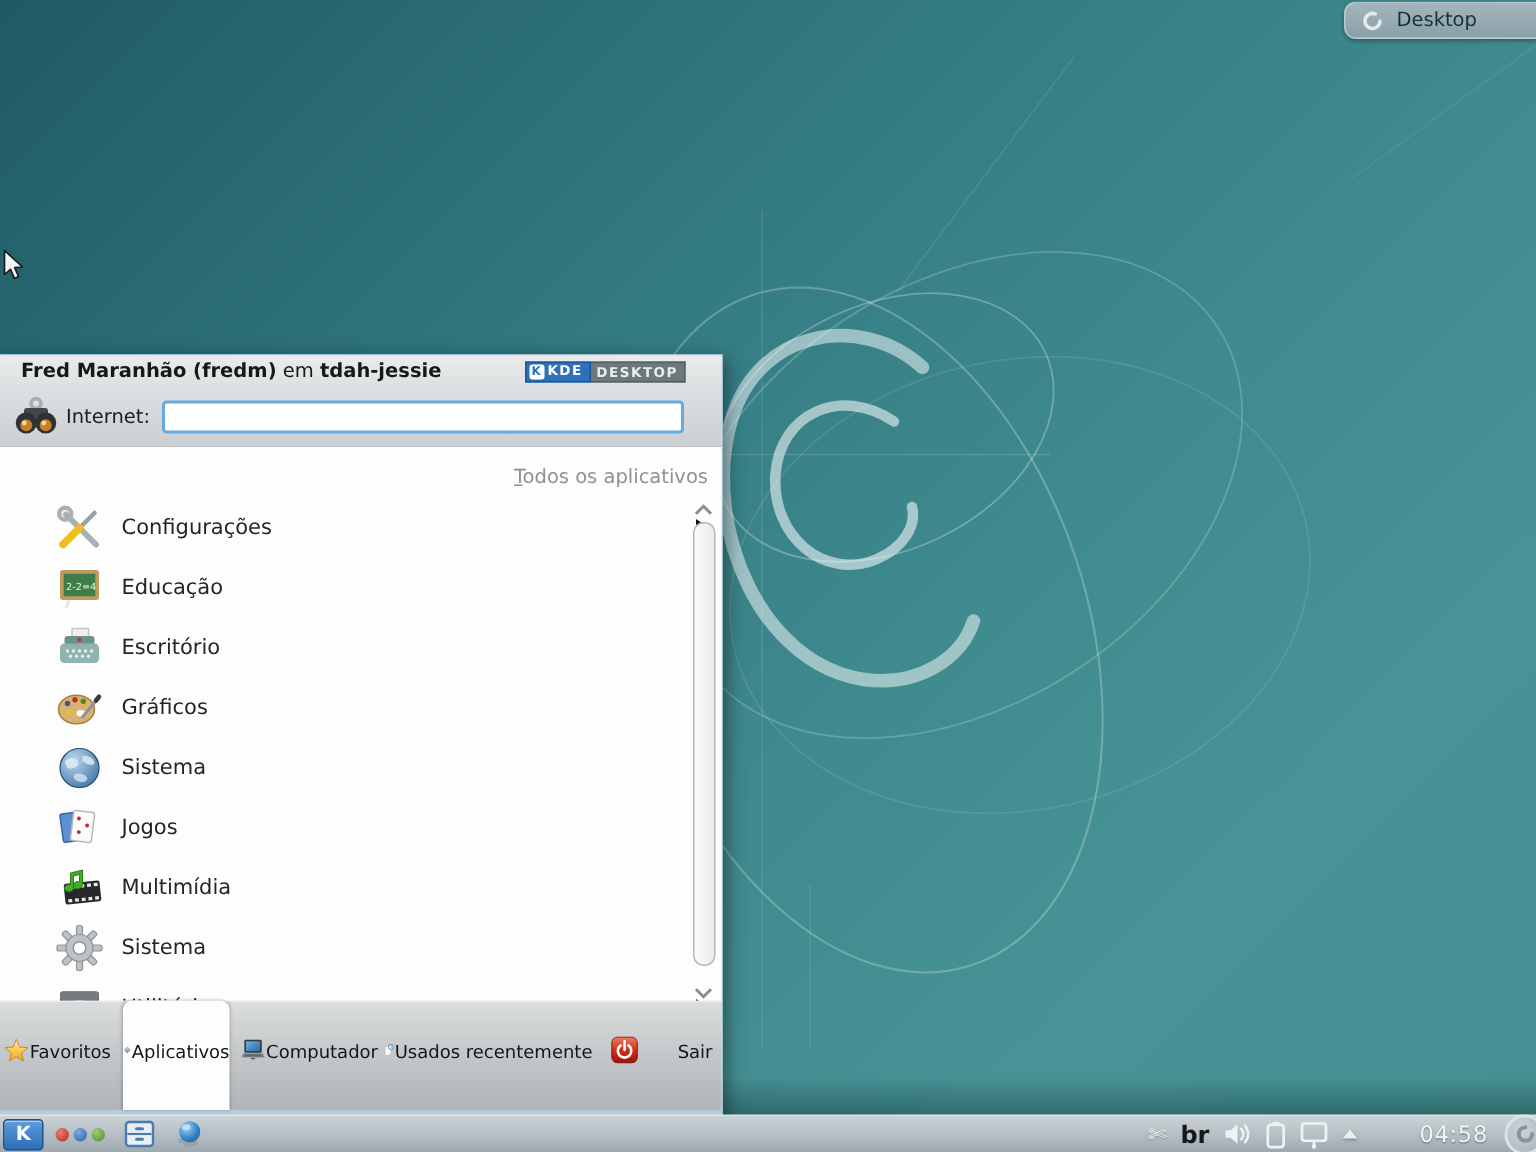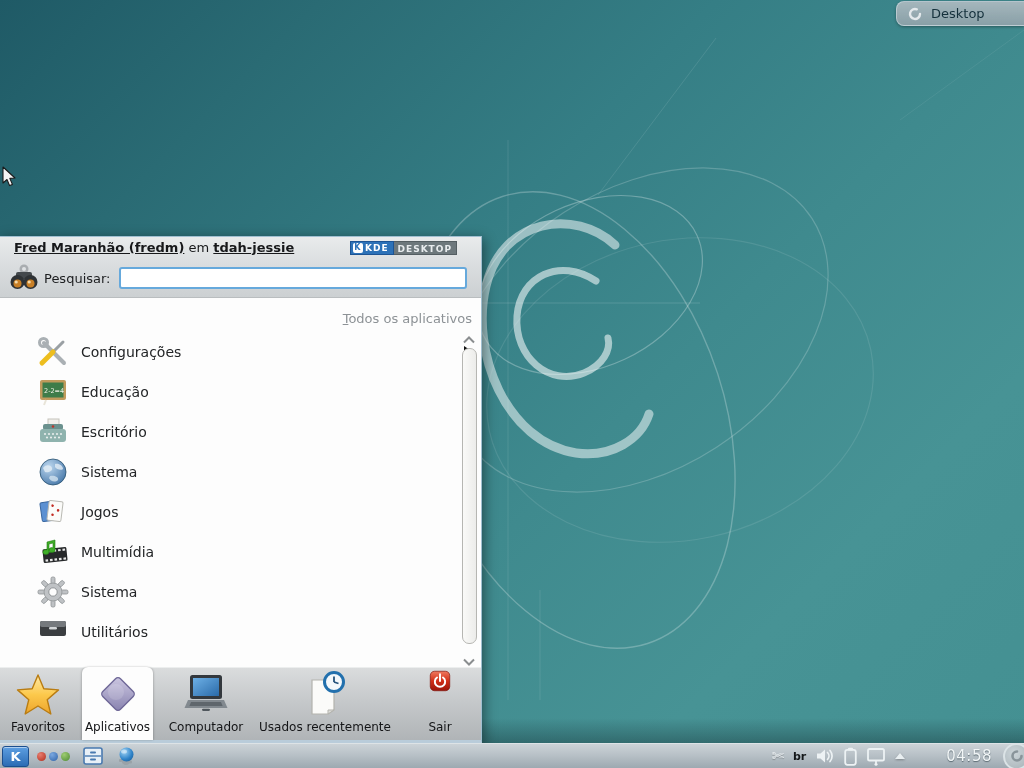--- a/index.html
+++ b/index.html
@@ -20,21 +20,21 @@
 
   
   .kickoff{position:absolute;left:0;top:236px;width:482px;height:508px;
     background:#fdfdfd;box-sizing:border-box;
     border:1px solid rgba(150,185,205,0.9);border-left:none;
     border-bottom:4px solid rgba(130,165,190,0.55);
     box-shadow:2px 3px 12px rgba(0,0,0,0.45);}
   .ko-header{height:60px;background:linear-gradient(to bottom,#e9ebec 0%,#dcdfe1 40%,#ccd0d2 100%);
     border-bottom:1px solid #b9bdbf;position:relative;}
   .ko-title{position:absolute;left:14px;top:3px;font-size:13px;color:#17181a;}
-  .ko-title b{font-weight:bold;text-decoration:underline;}
+  .ko-title b{font-weight:bold;}
   .kde-badge{position:absolute;right:24px;top:4px;display:flex;height:14px;font-size:9px;
     font-weight:bold;letter-spacing:1px;line-height:14px;}
   .kde-badge .kde{background:#2d72b8;color:#fff;padding:0 4px 0 2px;border:1px solid #1d5494;display:flex;align-items:center;gap:2px;}
   .kde-badge .kgear{width:10px;height:10px;background:#fff;border-radius:2px;color:#2d72b8;
     font-size:8px;line-height:10px;text-align:center;font-weight:bold;}
   .kde-badge .dsk{background:#6d787c;color:#e8ecee;padding:0 4px;border:1px solid #545e62;border-left:none;}
   .ko-search{position:absolute;left:0;right:0;top:22px;height:38px;display:flex;align-items:center;}
   .ko-search label{font-size:13px;color:#1c1e20;margin-left:4px;}
   .ko-search input{margin-left:8px;width:336px;height:18px;border:2px solid #66a9dc;border-radius:3px;
     background:#fff;outline:none;font-size:12px;padding:0 4px;}
@@ -54,21 +54,21 @@
   .ko-chev{position:absolute;left:3px;width:12px;height:8px;color:#8a8d8f;}
   .ko-chev.up{top:0;}
   .ko-chev.down{bottom:0;}
   .ko-thumb{position:absolute;left:2px;top:12px;width:13px;height:294px;border-radius:7px;
     background:linear-gradient(to right,#fafaf8,#ececea);border:1px solid #b6b6b2;}
 
   
   .ko-tabs{position:absolute;left:0;right:0;bottom:0;height:72px;
     background:linear-gradient(to bottom,#dadcdd 0%,#c6c9cb 45%,#b0b4b7 100%);
     border-top:1px solid #eceeee;}
-  .ko-tab{position:absolute;top:0;bottom:0;display:flex;flex-direction:column;align-items:center;
+  .ko-tab{position:absolute;top:0;bottom:0;display:flex;flex-direction:row;align-items:center;
     justify-content:flex-end;padding-bottom:6px;cursor:pointer;}
   .ko-tab .tic{width:48px;height:48px;margin-bottom:2px;}
   .ko-tab .tlb{font-size:12px;color:#141517;white-space:nowrap;}
   .ko-tab.active{background:#fdfdfd;border-radius:6px 6px 0 0;top:-1px;
     box-shadow:1px 0 2px rgba(0,0,0,0.15),-1px 0 2px rgba(0,0,0,0.15);}
 
   
   .panel{position:absolute;left:0;bottom:0;width:1024px;height:24px;
     background:linear-gradient(to bottom,#ccd3d7 0%,#b6bfc5 50%,#9da9b1 100%);
     border-top:1px solid #dde3e6;display:flex;align-items:center;}
@@ -76,21 +76,21 @@
     background:linear-gradient(to bottom,#5d9fe2,#2c6cb4);border:1px solid #1c4f8e;
     color:#fff;font-weight:bold;font-size:13px;display:flex;align-items:center;justify-content:center;
     box-shadow:inset 0 1px 0 rgba(255,255,255,0.5);cursor:pointer;box-sizing:border-box;}
   .dots{display:flex;gap:3px;margin-left:8px;cursor:pointer;}
   .dots i{width:9px;height:9px;border-radius:50%;display:block;}
   .dot-r{background:radial-gradient(circle at 35% 30%,#e87d6e,#b02c1c);}
   .dot-b{background:radial-gradient(circle at 35% 30%,#7aa8e0,#2f62a8);}
   .dot-g{background:radial-gradient(circle at 35% 30%,#9ecc72,#4e8a33);}
   .launcher{margin-left:12px;width:22px;height:20px;cursor:pointer;}
   .tray{margin-left:auto;display:flex;align-items:center;gap:9px;padding-right:0;}
-  .kb-layout{font-size:11px;font-weight:bold;color:#15181a;}
+  .kb-layout{font-size:16px;font-weight:bold;color:#15181a;}
   .tray-tri{width:0;height:0;border-bottom:6px solid #e9eff1;border-left:5px solid transparent;
     border-right:5px solid transparent;cursor:pointer;filter:drop-shadow(0 1px 1px rgba(0,0,0,0.3));}
   .clock{font-size:15px;color:#f2f6f7;text-shadow:0 1px 1px rgba(20,40,50,0.55);letter-spacing:0.5px;cursor:pointer;margin-left:32px;}
   .cashew{width:27px;height:27px;margin-left:2px;margin-right:-6px;border-radius:50%;
     background:radial-gradient(circle at 40% 35%,#ccd5d9,#a7b2b7);border:2px solid #dbe3e6;
     display:flex;align-items:center;justify-content:center;cursor:pointer;box-sizing:border-box;}
   .scissors{color:#edf2f4;font-size:15px;text-shadow:0 1px 1px rgba(0,0,0,0.3);}
 
   .cursor{position:absolute;left:2px;top:166px;pointer-events:none;}
 </style>
@@ -139,21 +139,21 @@
         <circle cx="16" cy="6" r="4.5" fill="#a9adb0"></circle>
           <circle cx="16" cy="6" r="2" fill="#dfe2e4"></circle>
         <rect x="8" y="9" width="16" height="7" rx="2" fill="#43484c"></rect>
         <circle cx="9.5" cy="19" r="7" fill="#2e3235"></circle>
           <circle cx="22.5" cy="19" r="7" fill="#2e3235"></circle>
         <circle cx="9.5" cy="20.5" r="4" fill="#c87f26"></circle>
           <circle cx="22.5" cy="20.5" r="4" fill="#c87f26"></circle>
         <circle cx="8.2" cy="19" r="1.6" fill="#f3d8a8"></circle>
           <circle cx="21.2" cy="19" r="1.6" fill="#f3d8a8"></circle>
       </svg>
-      <label>Pesquisar:</label>
+      <label>Internet:</label>
       <input type="text" value="" style="">
     </div>
   </div>
 
   <div class="ko-body">
     <div class="all-apps"><span class="mn">T</span><span>odos os aplicativos</span></div>
 
     <div class="ko-list">
 
       <div class="ko-row">
@@ -193,20 +193,34 @@
           <circle cx="10" cy="21.5" r="1.1"></circle>
               <circle cx="14" cy="21.5" r="1.1"></circle>
               <circle cx="18" cy="21.5" r="1.1"></circle>
               <circle cx="22" cy="21.5" r="1.1"></circle>
             </g>
         </svg>
         <span class="lbl">Escritório</span>
         <span class="arrow"></span>
       </div>
 
+      <div class="ko-row">
+        <svg class="ic" viewBox="0 0 32 32">
+          <ellipse cx="14" cy="17" rx="12" ry="9.5" fill="#d8b273" stroke="#a87f41" stroke-width="1"></ellipse>
+          <ellipse cx="17" cy="19.5" rx="3" ry="2.2" fill="#fdfdfd"></ellipse>
+          <circle cx="8" cy="13" r="1.8" fill="#32589e"></circle>
+            <circle cx="13" cy="10.5" r="1.8" fill="#b8352c"></circle>
+          <circle cx="18.5" cy="11.5" r="1.8" fill="#4a8a2e"></circle>
+            <circle cx="9" cy="19" r="1.8" fill="#e0c22a"></circle>
+          <line x1="18" y1="22" x2="28" y2="10" stroke="#8e9296" stroke-width="2" stroke-linecap="round"></line>
+          <line x1="27" y1="11" x2="29" y2="8.5" stroke="#3a3c3e" stroke-width="3" stroke-linecap="round"></line>
+        </svg>
+        <span class="lbl">Gráficos</span>
+        <span class="arrow"></span>
+      </div>
 
       <div class="ko-row">
         <svg class="ic" viewBox="0 0 32 32">
           <defs>
               <radialGradient id="glb" cx="0.35" cy="0.3" r="0.9">
             <stop offset="0" stop-color="#bcd7ef"></stop>
                 <stop offset="1" stop-color="#35699e"></stop>
               </radialGradient>
             </defs>
           <circle cx="16" cy="16" r="13" fill="url(#glb)" stroke="#27506f" stroke-width="0.8"></circle>

